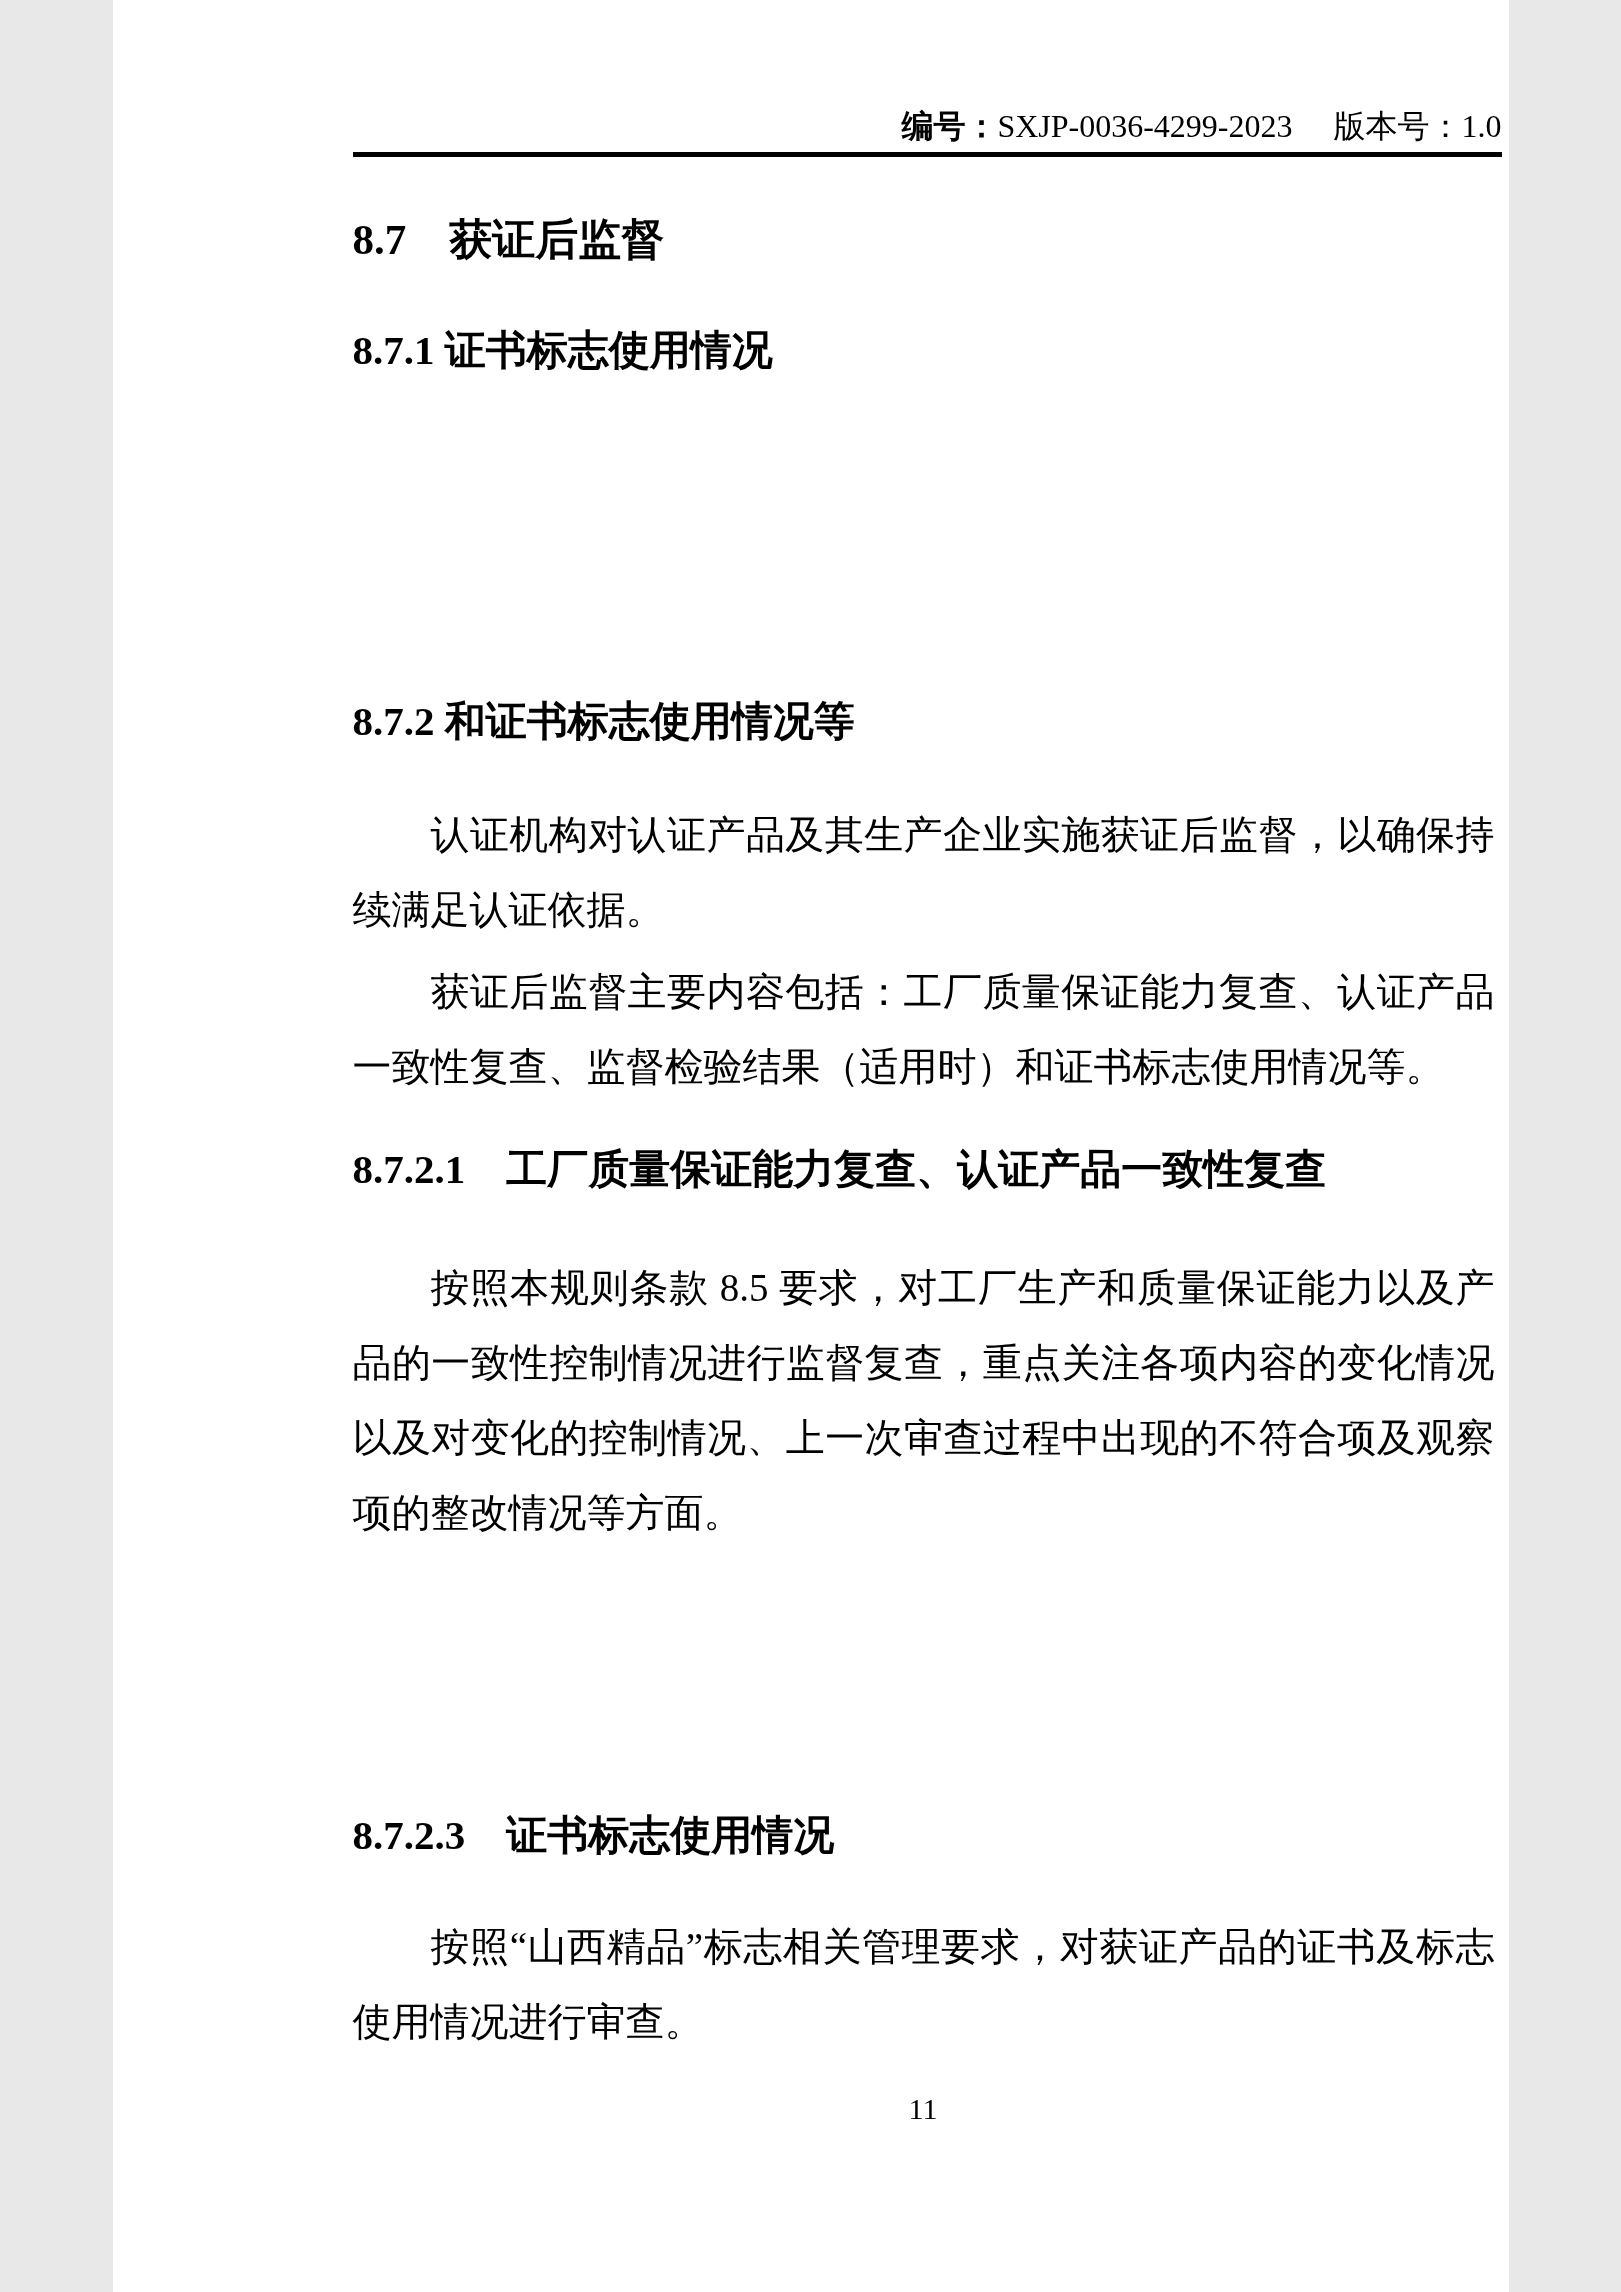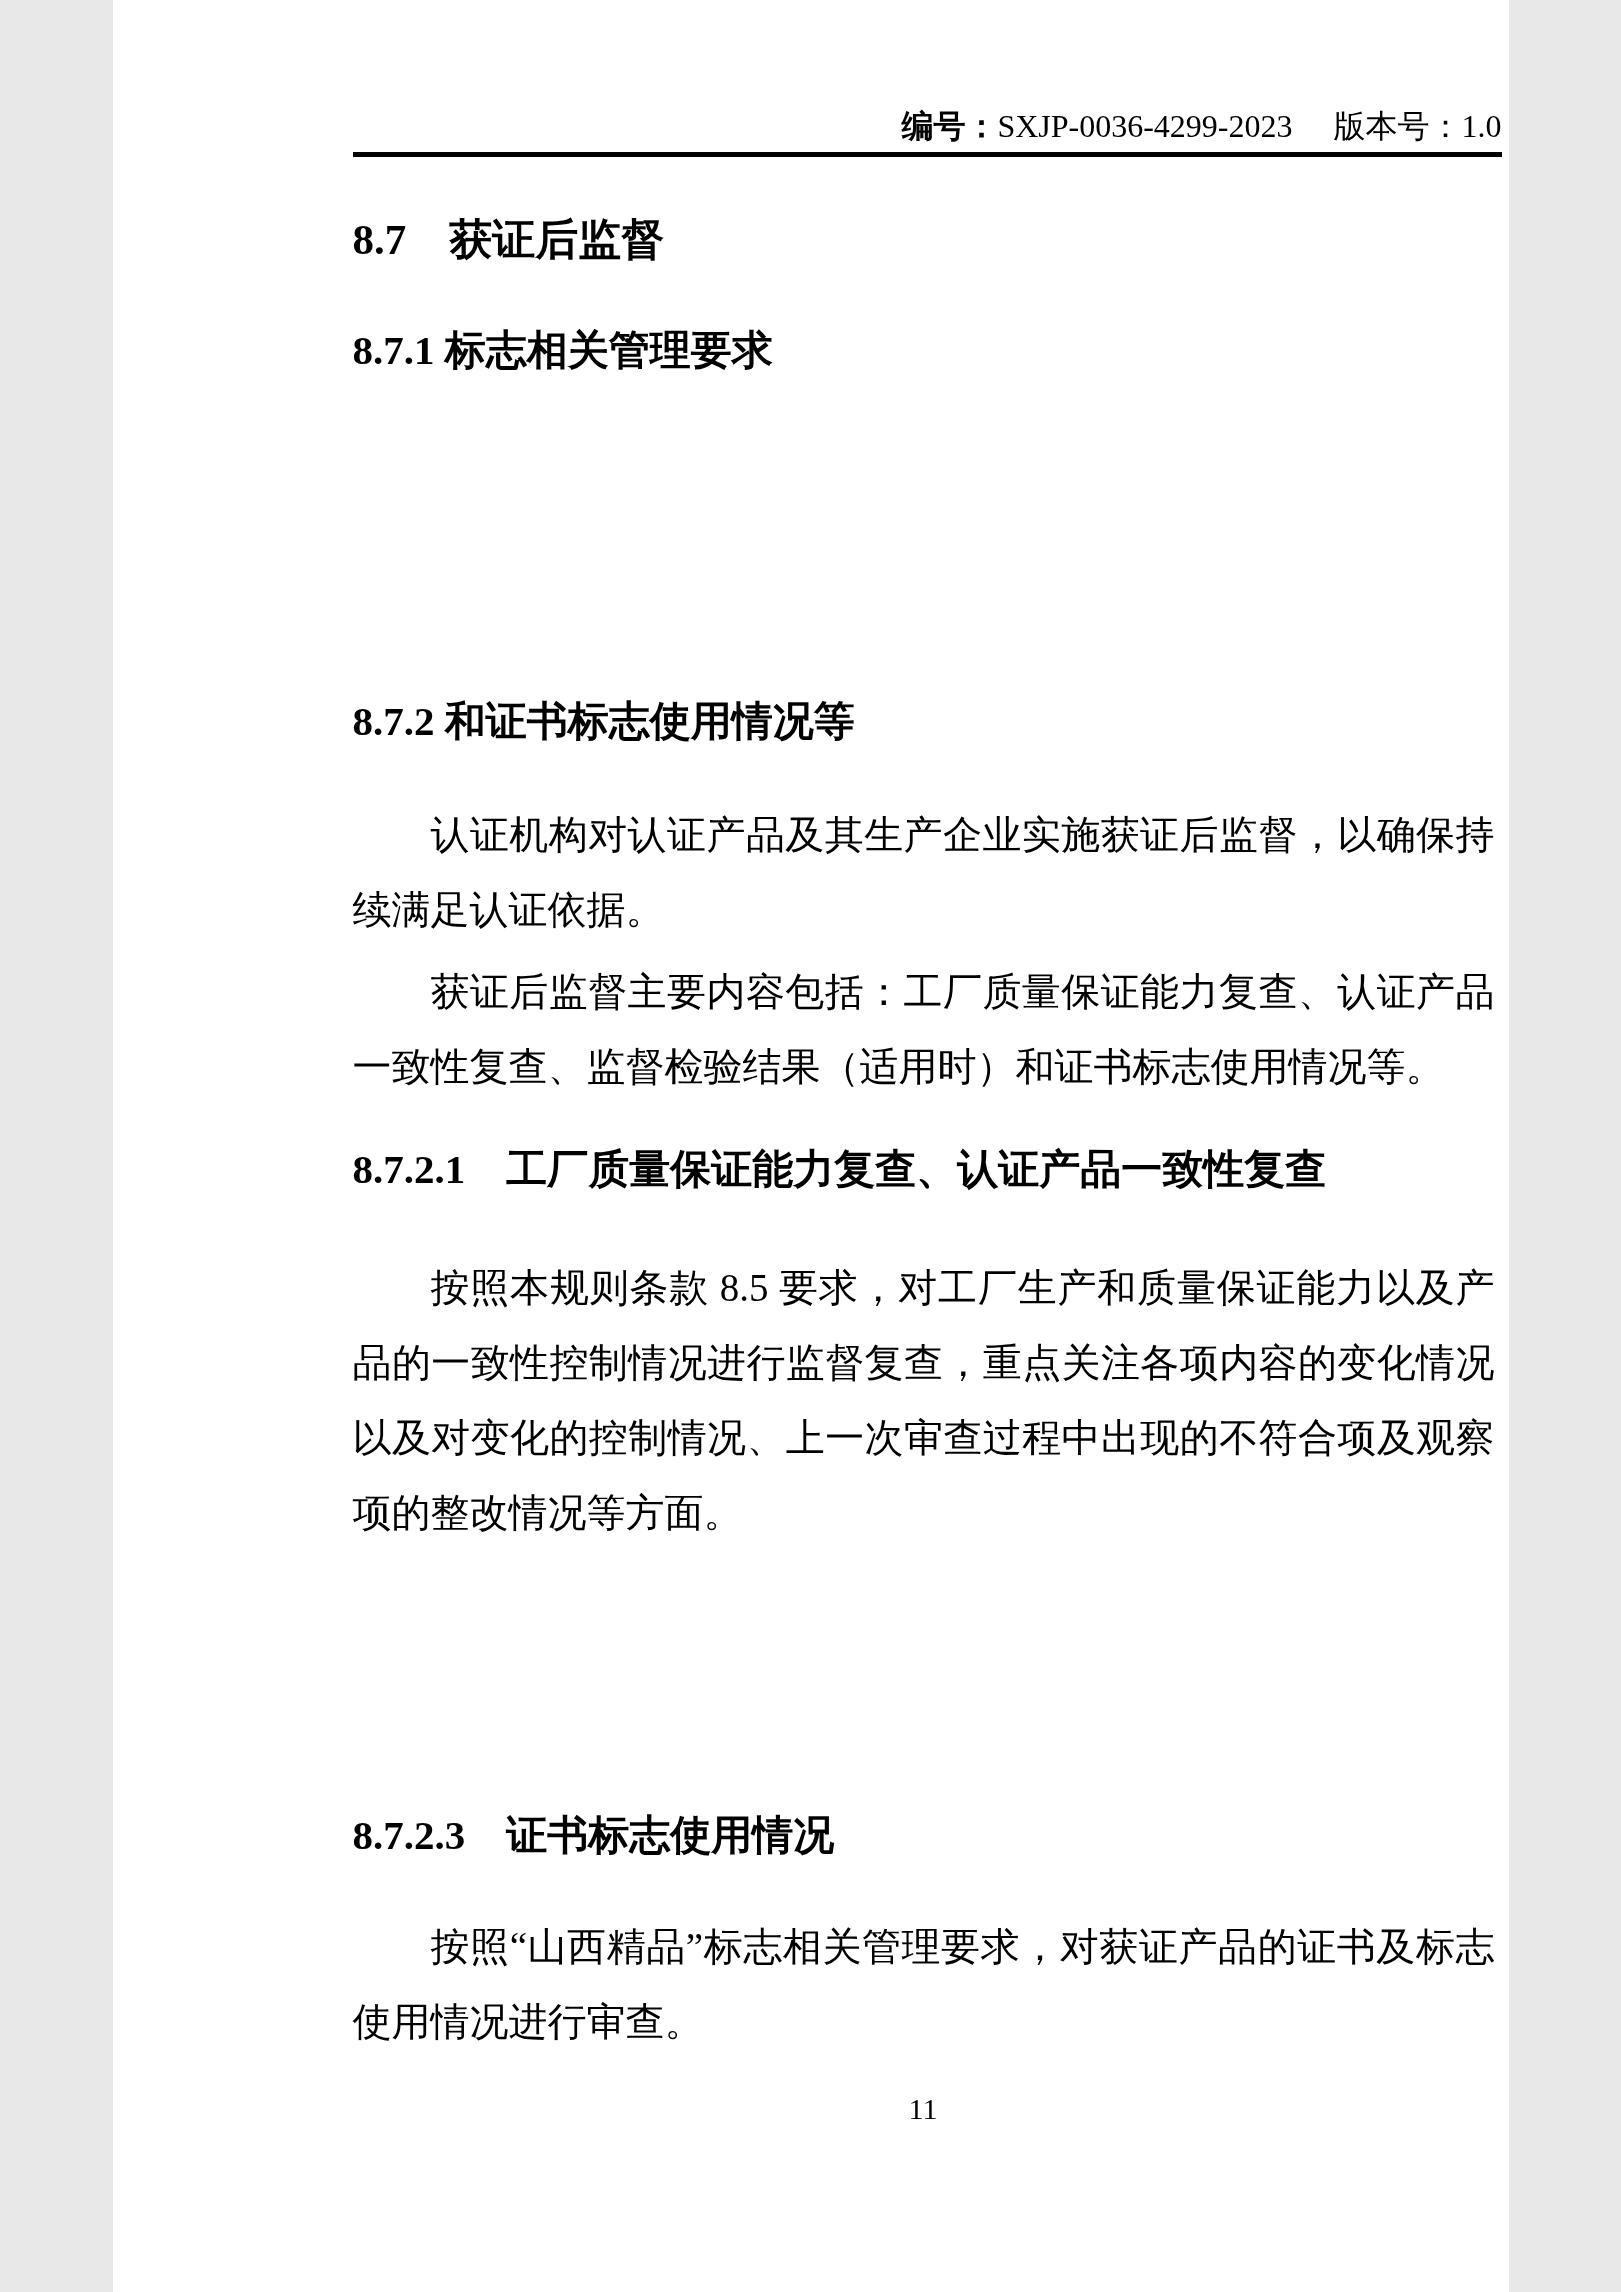--- a/index.html
+++ b/index.html
@@ -80,21 +80,21 @@
 <div class="page">
 
   <div class="doc-header">
     <span class="hdr-label">编号：</span><span>SXJP-0036-4299-2023</span><span class="hdr-gap"></span><span>版本号：</span><span>1.0</span>
   </div>
 
   <div class="header-rule"></div>
 
   <div class="h1-block" style="top:215px;">8.7　获证后监督</div>
 
-  <div class="h2-block" style="top:326px;">8.7.1 标志相关管理要求</div>
+  <div class="h2-block" style="top:326px;">8.7.1 证书标志使用情况</div>
 
 
   <div class="h2-block" style="top:697px;">8.7.2 和证书标志使用情况等</div>
 
   <div class="p-block" style="top:797px;">认证机构对认证产品及其生产企业实施获证后监督，以确保持续满足认证依据。</div>
 
   <div class="p-block" style="top:954px;">获证后监督主要内容包括：工厂质量保证能力复查、认证产品一致性复查、监督检验结果（适用时）和证书标志使用情况等。</div>
 
   <div class="h2-block" style="top:1145px;">8.7.2.1　工厂质量保证能力复查、认证产品一致性复查</div>
 

